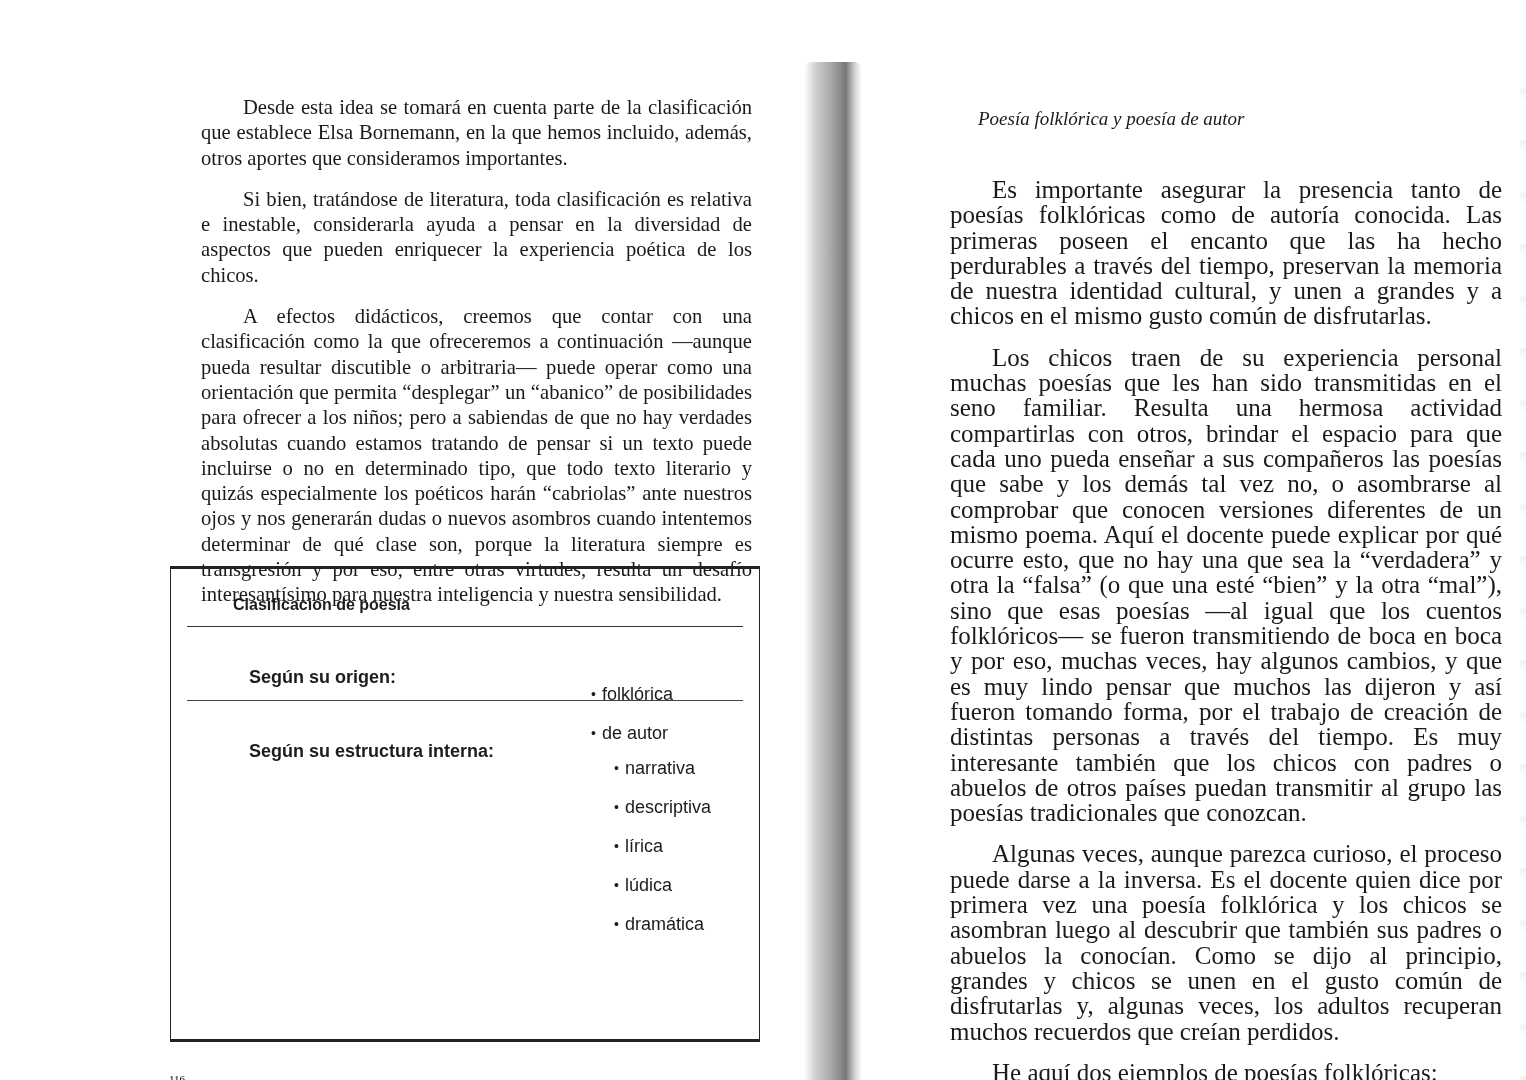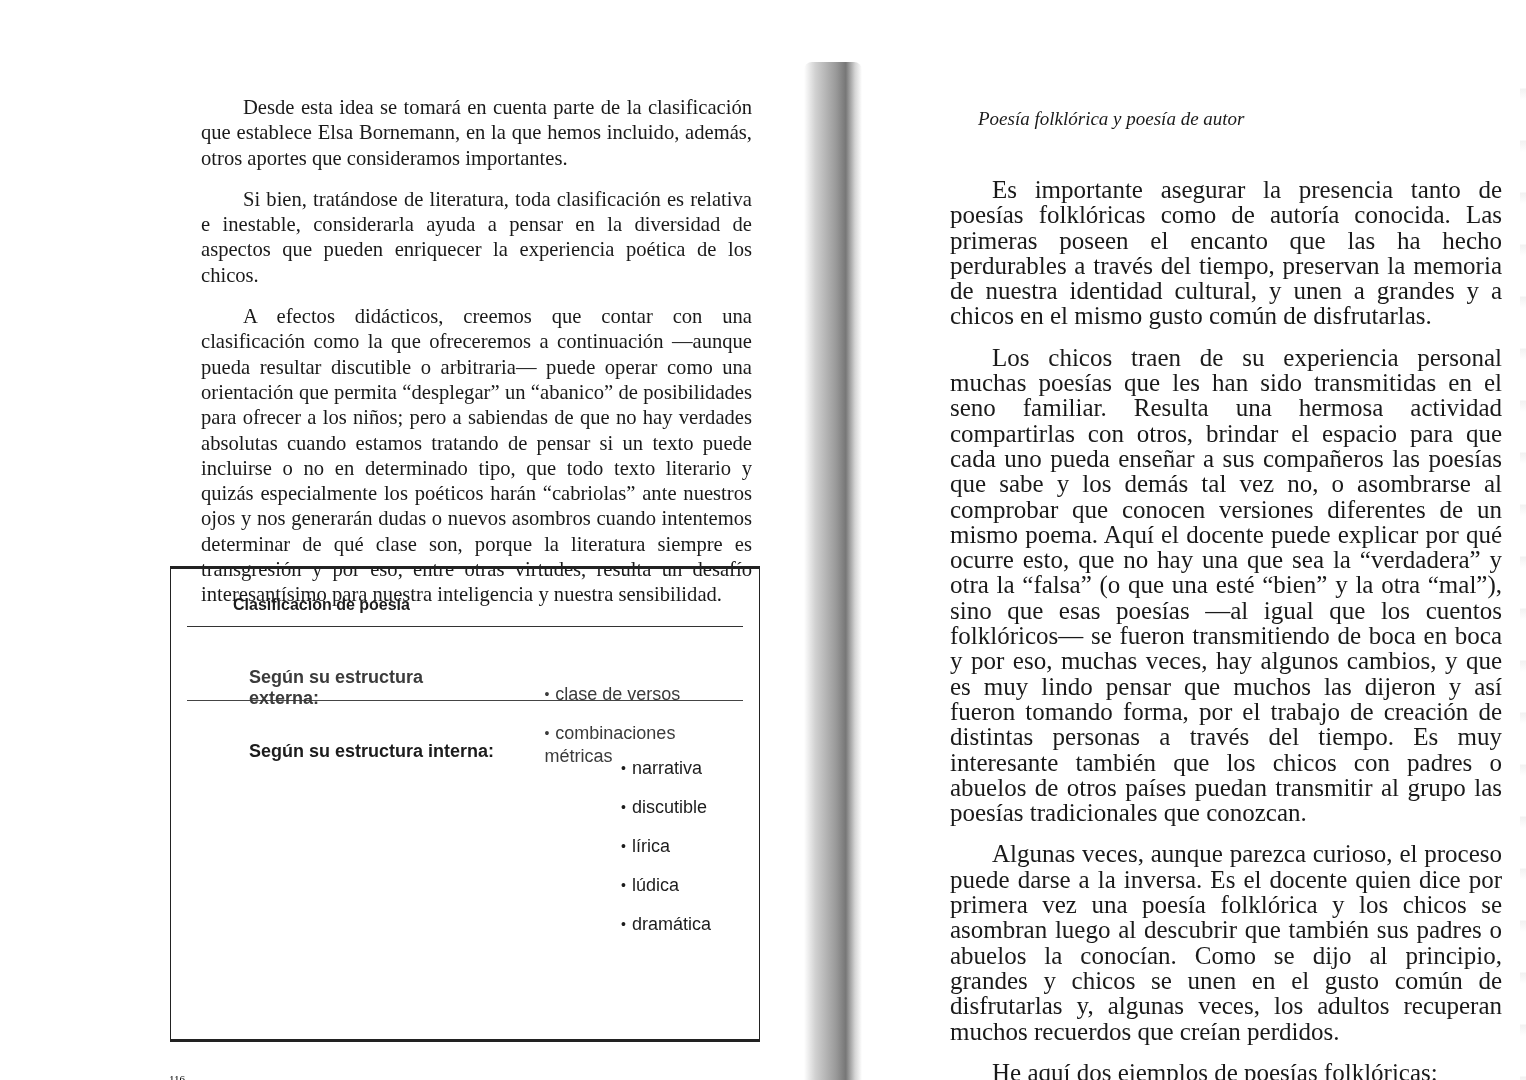--- a/index.html
+++ b/index.html
@@ -87,34 +87,34 @@
 
 <div class="prose prose-left">
   <p>Desde esta idea se tomará en cuenta parte de la clasificación que establece Elsa Bornemann, en la que hemos incluido, además, otros aportes que consideramos importantes.</p>
   <p>Si bien, tratándose de literatura, toda clasificación es relativa e inestable, considerarla ayuda a pensar en la diversidad de aspectos que pueden enriquecer la experiencia poética de los chicos.</p>
   <p>A efectos didácticos, creemos que contar con una clasificación como la que ofreceremos a continuación —aunque pueda resultar discutible o arbitraria— puede operar como una orientación que permita “desplegar” un “abanico” de posibilidades para ofrecer a los niños; pero a sabiendas de que no hay verdades absolutas cuando estamos tratando de pensar si un texto puede incluirse o no en determinado tipo, que todo texto literario y quizás especialmente los poéticos harán “cabriolas” ante nuestros ojos y nos generarán dudas o nuevos asombros cuando intentemos determinar de qué clase son, porque la literatura siempre es transgresión y por eso, entre otras virtudes, resulta un desafío interesantísimo para nuestra inteligencia y nuestra sensibilidad.</p>
 </div>
 
 <div class="table">
   <div class="table-title">Clasificación de poesía</div>
 
-
-  <div class="row row-2 light">
-    <div class="row-label">Según su estructura externa:</div>
+  <div class="row row-1">
+    <div class="row-label">Según su origen:</div>
     <ul class="row-items">
-      <li>clase de versos</li>
-      <li>combinaciones métricas</li>
+      <li>folklórica</li>
+      <li>de autor</li>
     </ul>
   </div>
+
 
   <div class="row row-3">
     <div class="row-label">Según su estructura interna:</div>
     <ul class="row-items">
       <li>narrativa</li>
-      <li>discutible</li>
+      <li>descriptiva</li>
       <li>lírica</li>
       <li>lúdica</li>
       <li>dramática</li>
     </ul>
   </div>
 
 </div>
 
 <div class="page-number pn-left">116</div>
 

